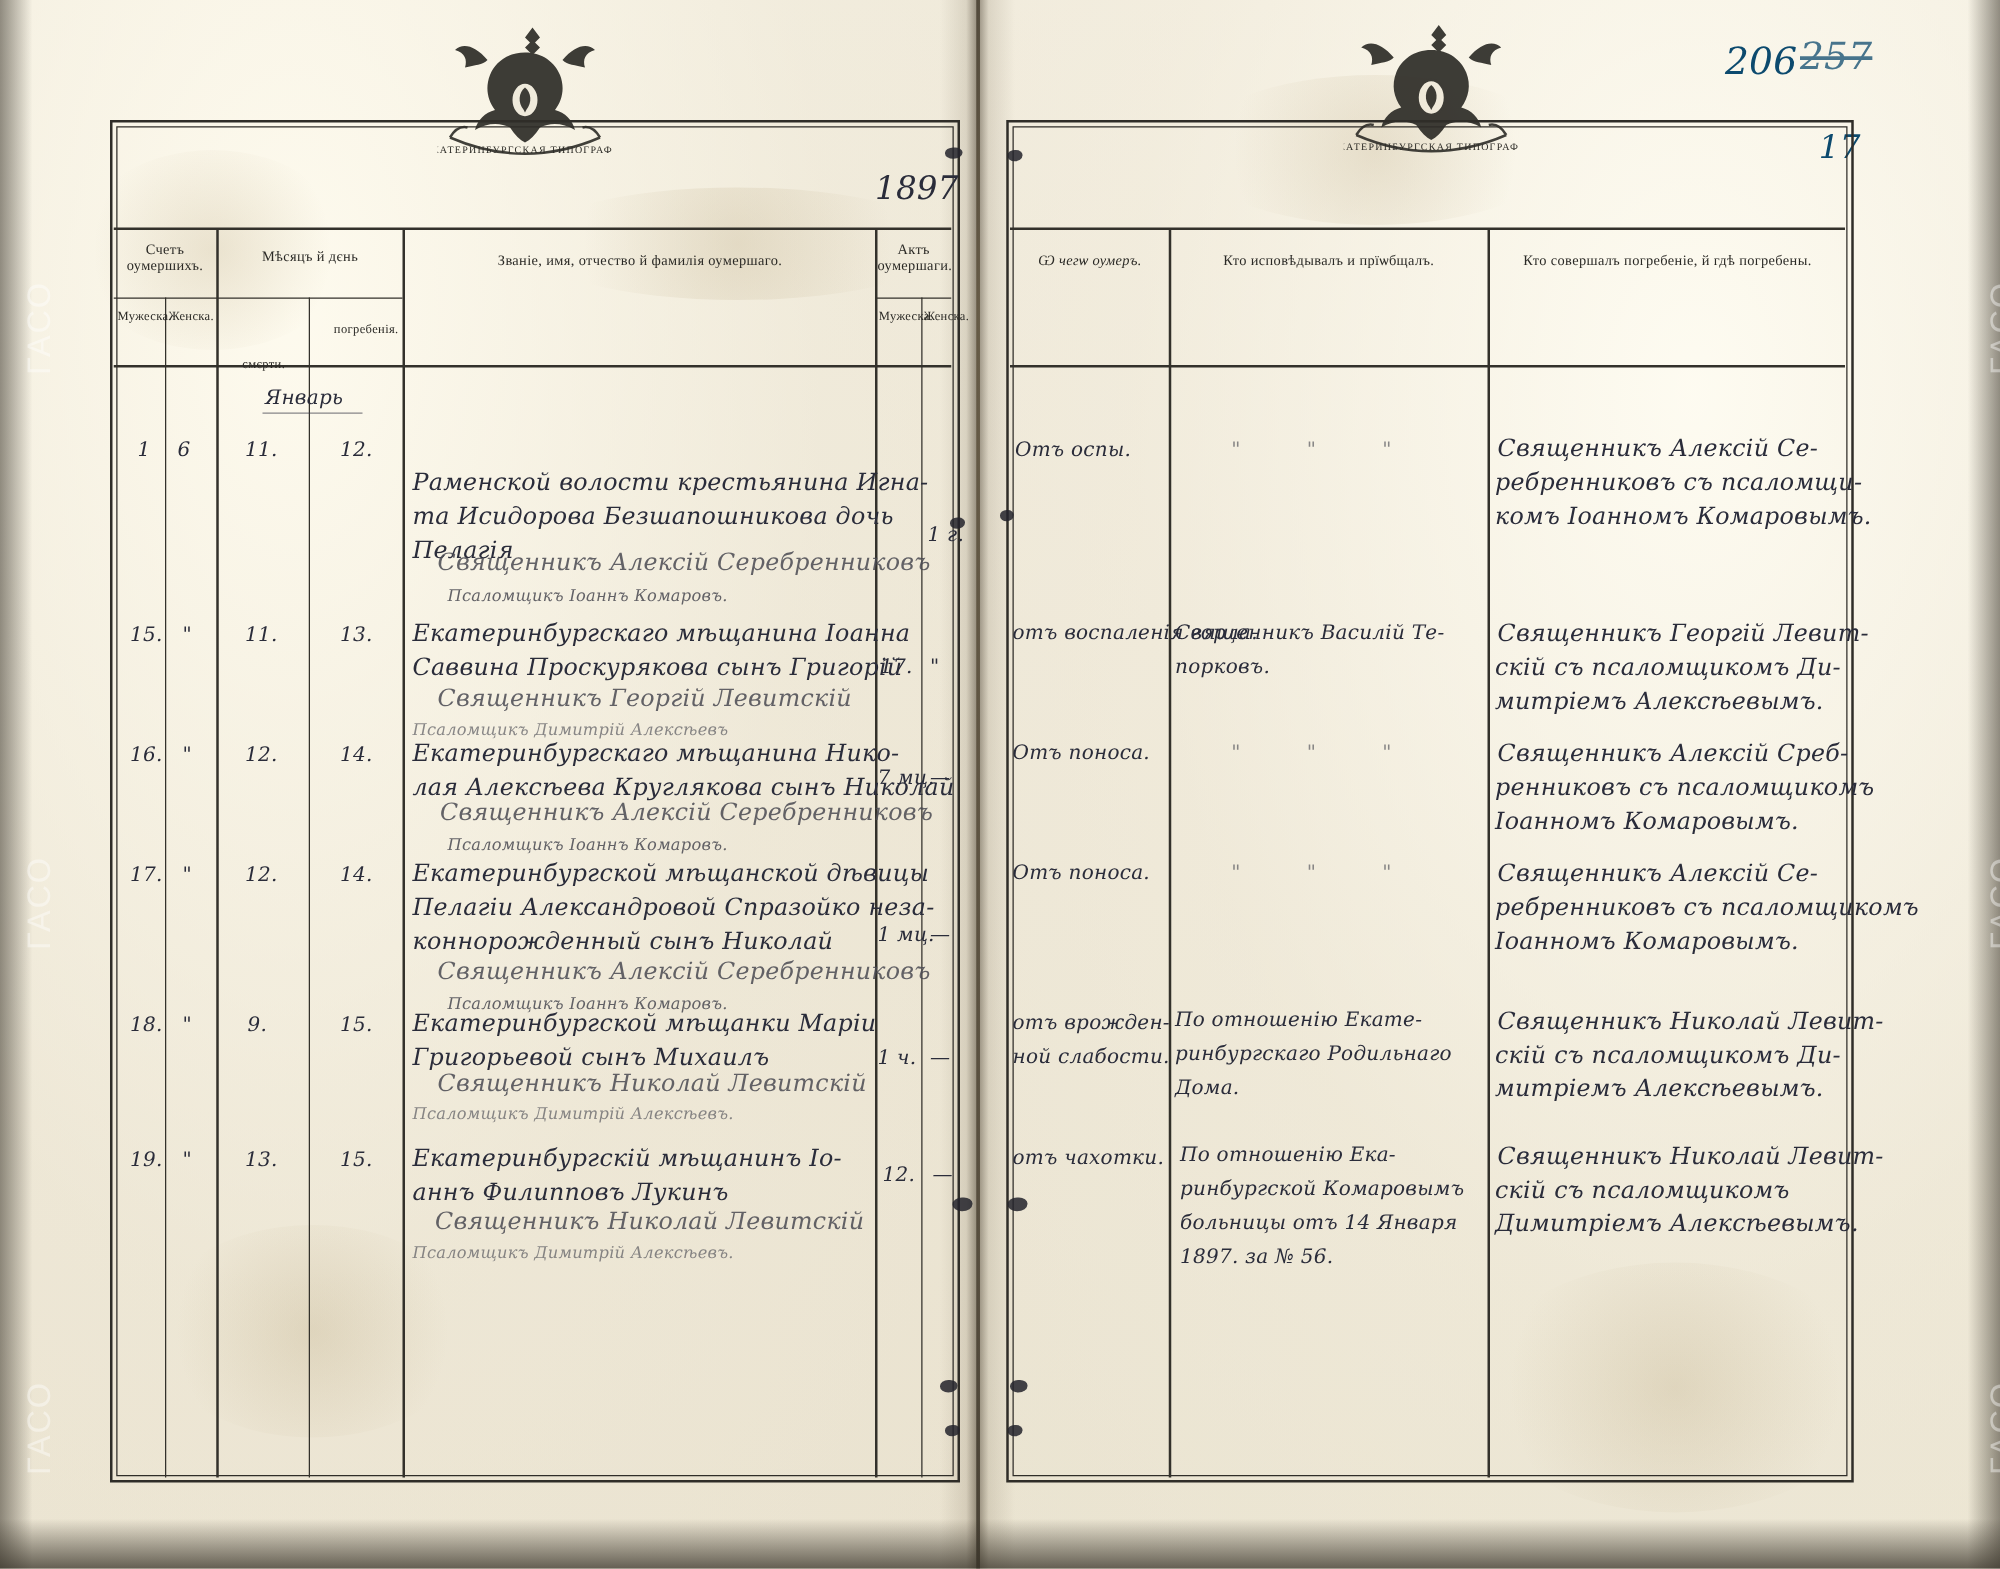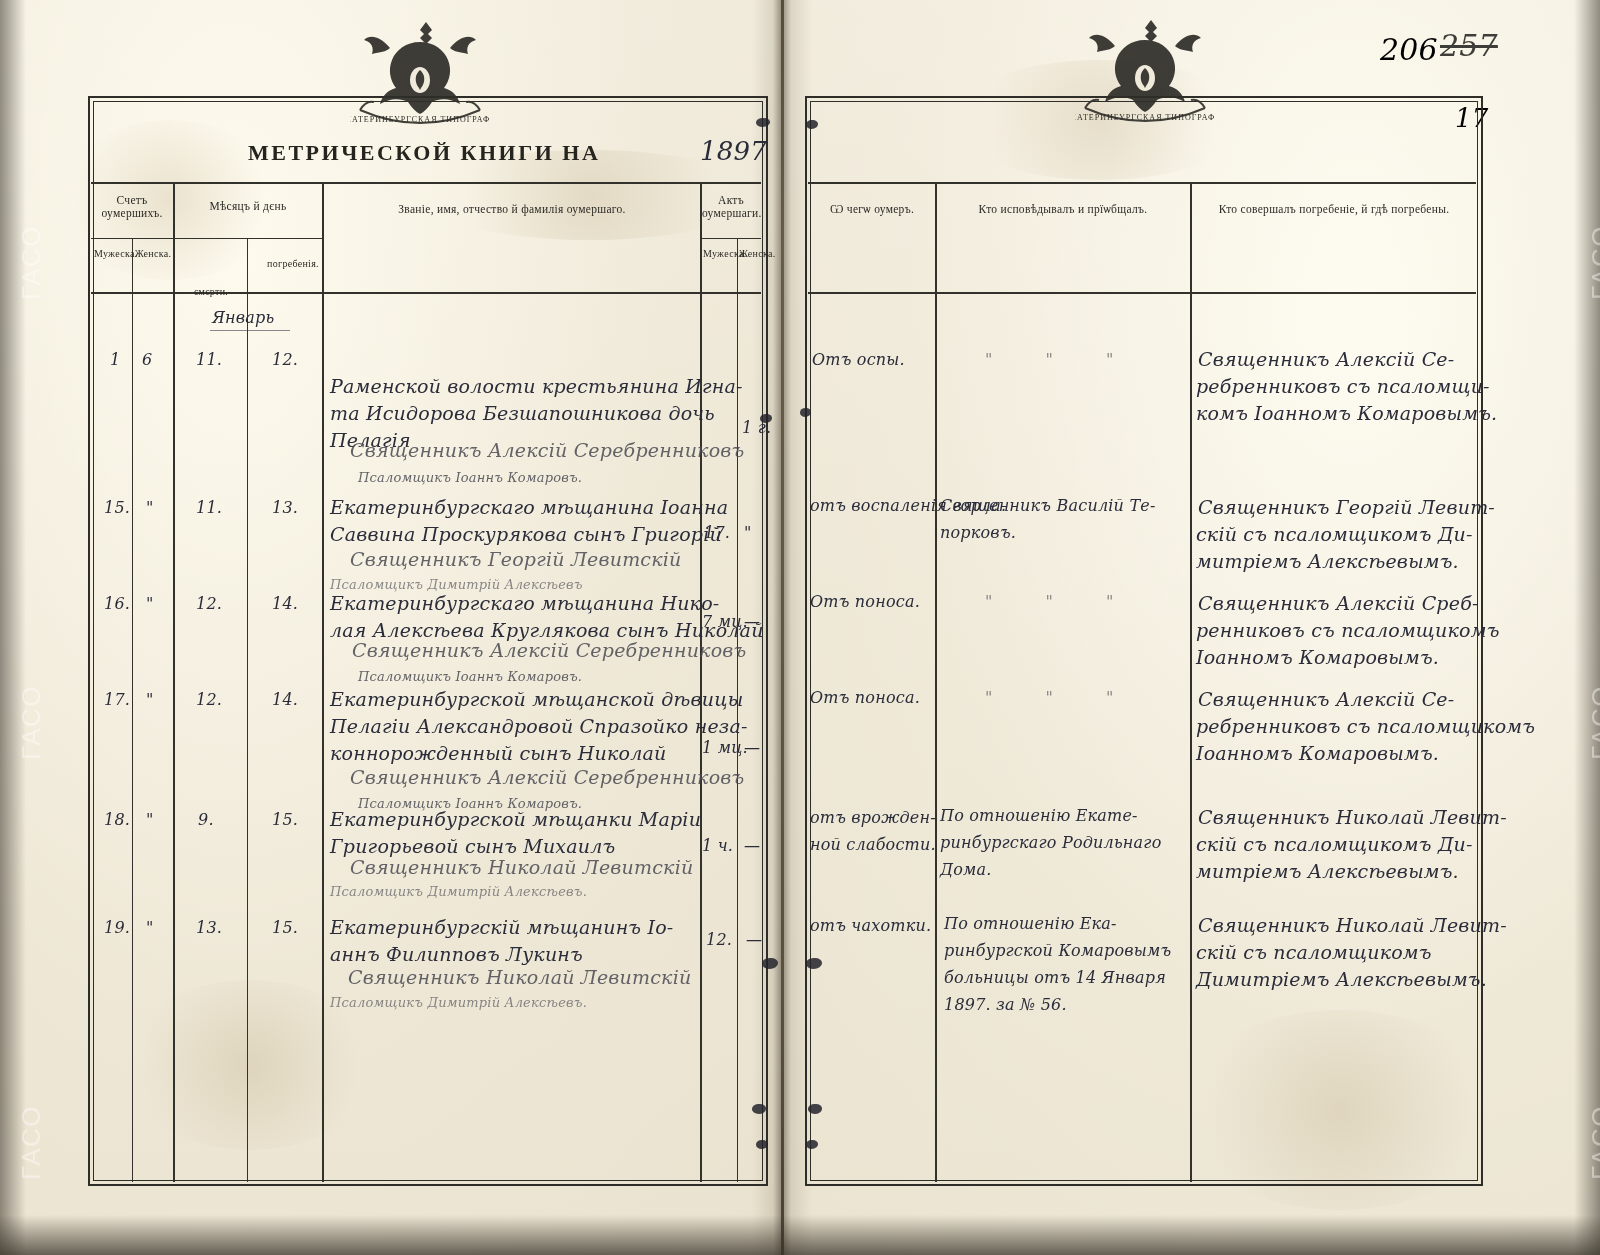--- a/index.html
+++ b/index.html
@@ -131,21 +131,21 @@
     font-weight: bold;
     font-size: 22px;
     letter-spacing: 2.5px;
     color: #25241f;
     white-space: nowrap;
   }
   .pagenum {
     position: absolute;
     font-family: "DejaVu Serif", serif;
     font-style: italic;
-    color: #000000;
+    color: #0c4a6e;
   }
 
   
   .crest { position: absolute; }
   .crest svg { display: block; }
 
   
   .blot {
     position: absolute;
     background: #23232c;
@@ -219,21 +219,20 @@
   </div>
 
   <div class="pagenum hand" style="left:1380px; top:34px; font-size:30px;">206</div>
   <div class="pagenum hand" style="left:1440px; top:30px; font-size:30px; text-decoration: line-through; opacity:.75;">257</div>
   <div class="pagenum hand" style="left:1455px; top:105px; font-size:26px;">17</div>
 
   <div class="frame double" style="left:88px; top:96px; width:676px; height:1086px;"></div>
 
   <div class="frame double" style="left:805px; top:96px; width:674px; height:1086px;"></div>
 
-  <div class="title-main" style="left:248px; top:140px;">МЕТРИЧЕСКОЙ КНИГИ НА</div>
   <div class="hand lg" style="position:absolute; left:700px; top:138px; font-size:26px;">1897</div>
 
   <div class="hline thick" style="left:91px;  top:182px; width:670px;"></div>
   <div class="hline thick" style="left:808px; top:182px; width:668px;"></div>
 
   <div class="hline thick" style="left:91px;  top:292px; width:670px;"></div>
   <div class="hline thick" style="left:808px; top:292px; width:668px;"></div>
 
   <div class="hline" style="left:91px; top:238px; width:231px;"></div>
   <div class="hline" style="left:700px; top:238px; width:61px;"></div>
@@ -252,21 +251,21 @@
   <div class="colhead tiny" style="left:94px; top:248px; width:36px; transform: rotate(0deg);">Мужеска.</div>
   <div class="colhead tiny" style="left:134px; top:248px; width:38px;">Женска.</div>
   <div class="colhead" style="left:176px; top:200px; width:144px;">Мѣсяцъ й дєнь</div>
   <div class="colhead tiny" style="left:176px; top:258px; width:70px;margin-top:28px;">смєрти.</div>
   <div class="colhead tiny" style="left:249px; top:258px; width:88px;">погребенія.</div>
   <div class="colhead" style="left:326px; top:203px; width:372px;">Званіе, имя, отчество й фамилія оумершаго.</div>
   <div class="colhead" style="left:702px; top:194px; width:58px;">Актъ оумершаги.</div>
   <div class="colhead tiny" style="left:703px; top:248px; width:33px;">Мужеска.</div>
   <div class="colhead tiny" style="left:739px; top:248px; width:22px;">Женска.</div>
 
-  <div class="colhead" style="left:810px; top:203px; width:124px;">Ѡ чегѡ оумеръ.</div>
+  <div class="colhead" style="left:810px; top:203px; width:124px;font-style:italic;">Ѡ чегѡ оумеръ.</div>
   <div class="colhead" style="left:938px; top:203px; width:250px;">Кто исповѣдывалъ и прїѡбщалъ.</div>
   <div class="colhead" style="left:1193px; top:203px; width:282px;">Кто совершалъ погребеніе, й гдѣ погребены.</div>
 
   <div class="hand md" style="position:absolute; left:212px; top:310px;">Январь</div>
   <div class="hline" style="left:210px; top:330px; width:80px; background:#3a3a48; opacity:.6;"></div>
 
   <div class="hand md" style="position:absolute; left:110px; top:352px;">1</div>
   <div class="hand md" style="position:absolute; left:142px; top:352px;">6</div>
   <div class="hand md" style="position:absolute; left:196px; top:352px;">11.</div>
   <div class="hand md" style="position:absolute; left:272px; top:352px;">12.</div>

